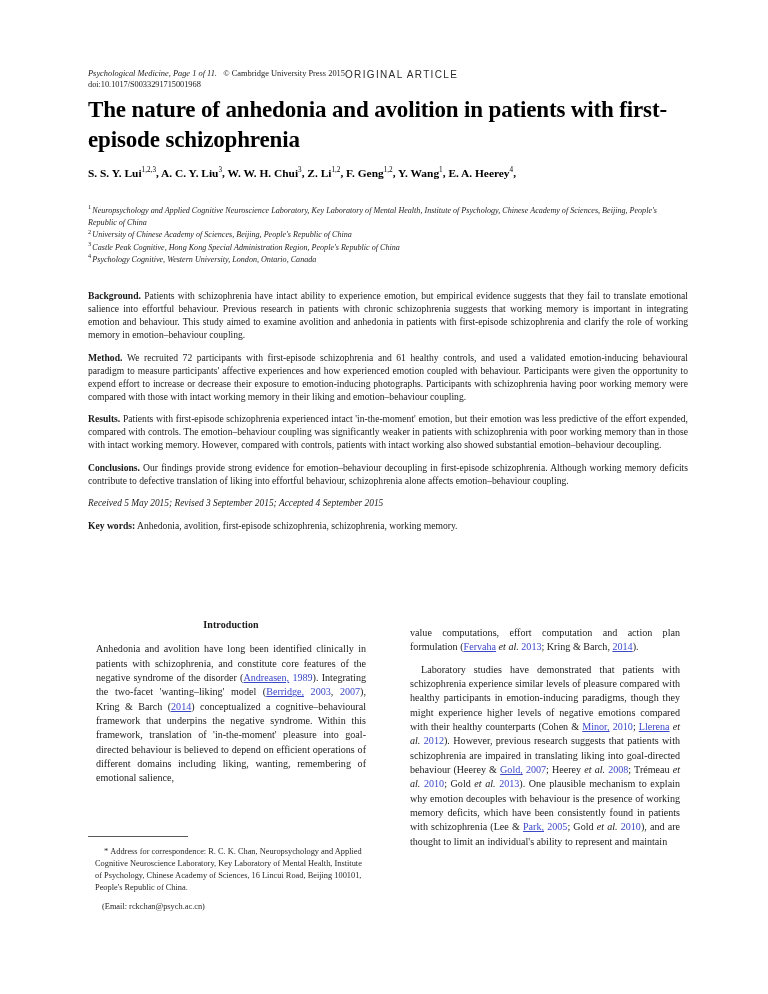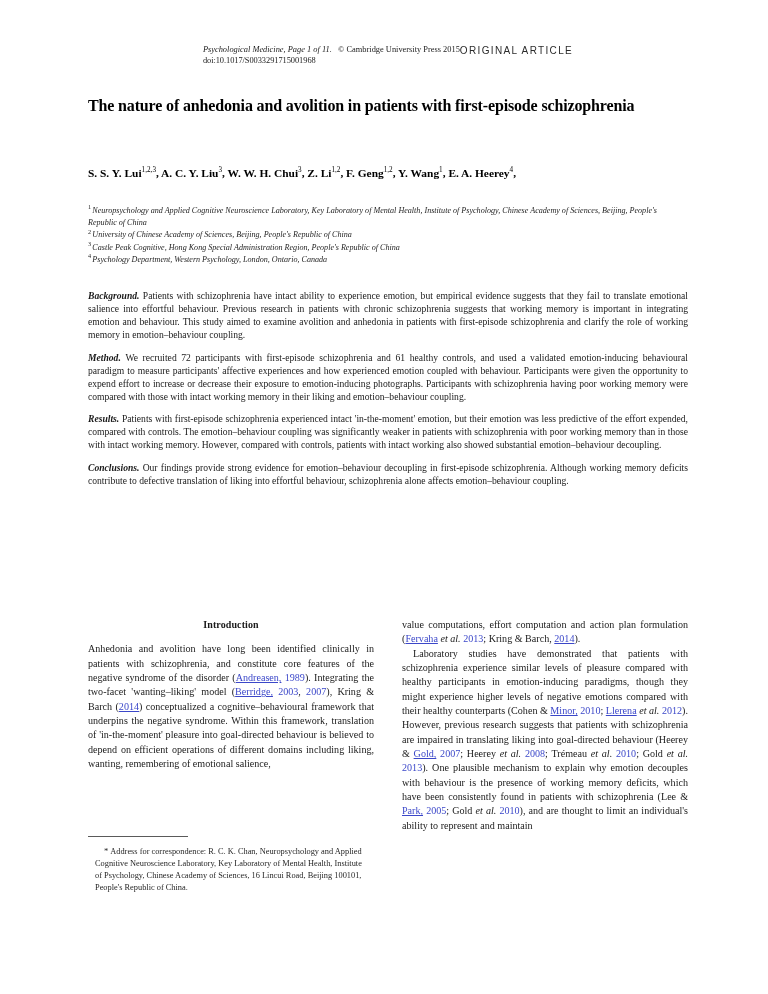--- a/index.html
+++ b/index.html
@@ -20,26 +20,26 @@
     position: absolute;
     left: 88px;
     top: 0;
     width: 600px;
     height: 994px;
   }
 
   
   .runhead {
     position: absolute;
-    top: 44px;
+    top: 68px;
     left: 0;
     width: 600px;
     display: flex;
     align-items: flex-start;
-    justify-content: center;
+    justify-content: flex-start;
   }
   .runhead-left {
     font-size: 8.4px;
     line-height: 11.2px;
     color: #1a1a1a;
     white-space: nowrap;
   }
   .journal-name { font-style: italic; }
   .doi-line { letter-spacing: -0.05px; }
   .article-type {
@@ -50,21 +50,21 @@
     white-space: nowrap;
     padding-top: 1px;
   }
 
   
   .title {
     position: absolute;
     top: 80px;
     left: 0;
     width: 580px;
-    font-size: 16px;
+    font-size: 23px;
     font-weight: bold;
     line-height: 29.5px;
     letter-spacing: -0.15px;
     color: #000;
     font-family: Liberation Serif, serif;
   }
 
   
   .authors {
     position: absolute;
@@ -110,21 +110,20 @@
     left: 0;
     width: 600px;
     font-size: 9.6px;
     line-height: 13.05px;
     text-align: justify;
     color: #1a1a1a;
   }
   .abstract p { margin: 0 0 9.5px 0; }
   .abstract .lead {
     font-weight: bold;
-    font-style: italic;
   }
   .abstract .lead::after { content: " "; }
   .received {
     font-style: italic;
     font-size: 9.4px;
     margin: 0 0 10px 0;
   }
   .keywords { margin: 0; }
   .keywords .kw-label { font-weight: bold; }
 
@@ -148,21 +147,21 @@
   .col-left { left: 0; }
   .col-right { left: 314px; }
 
   .section-heading {
     font-size: 10px;
     font-weight: bold;
     margin: 0 0 10px 0;
     text-align: center;
     letter-spacing: 0.1px;
   }
-  .col p { margin: 0; }
+  .col p { margin: 8px; }
   .col p.indent { text-indent: 11px; }
 
   a.cite {
     color: #3b47c9;
     text-decoration: underline;
     text-decoration-thickness: 0.6px;
     text-underline-offset: 1.2px;
     cursor: pointer;
   }
   a.cite-year {
@@ -228,44 +227,47 @@
   <div class="authors">
     <div>
       <span><span>S. S. Y. Lui</span><sup>1,2,3</sup><span>, </span></span><span><span>A. C. Y. Liu</span><sup>3</sup><span>, </span></span><span><span>W. W. H. Chui</span><sup>3</sup><span>, </span></span><span><span>Z. Li</span><sup>1,2</sup><span>, </span></span><span><span>F. Geng</span><sup>1,2</sup><span>, </span></span><span><span>Y. Wang</span><sup>1</sup><span>, </span></span><span><span>E. A. Heerey</span><sup>4</sup><span>,</span></span>
     </div>
   </div>
 
   <div class="affiliations">
     <p class="affil"><sup>1</sup><span>Neuropsychology and Applied Cognitive Neuroscience Laboratory, Key Laboratory of Mental Health, Institute of Psychology, Chinese Academy of Sciences, Beijing, People's Republic of China</span></p>
     <p class="affil"><sup>2</sup><span>University of Chinese Academy of Sciences, Beijing, People's Republic of China</span></p>
     <p class="affil"><sup>3</sup><span>Castle Peak Cognitive, Hong Kong Special Administration Region, People's Republic of China</span></p>
-    <p class="affil"><sup>4</sup><span>Psychology Department, Western Psychology, London, Ontario, Canada</span></p>
+    <p class="affil"><sup>4</sup><span>Psychology Cognitive, Western University, London, Ontario, Canada</span></p>
   </div>
 
   <div class="abstract">
     <p><span class="lead">Background.</span><span>Patients with schizophrenia have intact ability to experience emotion, but empirical evidence suggests that they fail to translate emotional salience into effortful behaviour. Previous research in patients with chronic schizophrenia suggests that working memory is important in integrating emotion and behaviour. This study aimed to examine avolition and anhedonia in patients with first-episode schizophrenia and clarify the role of working memory in emotion–behaviour coupling.</span></p>
     <p><span class="lead">Method.</span><span>We recruited 72 participants with first-episode schizophrenia and 61 healthy controls, and used a validated emotion-inducing behavioural paradigm to measure participants' affective experiences and how experienced emotion coupled with behaviour. Participants were given the opportunity to expend effort to increase or decrease their exposure to emotion-inducing photographs. Participants with schizophrenia having poor working memory were compared with those with intact working memory in their liking and emotion–behaviour coupling.</span></p>
     <p><span class="lead">Results.</span><span>Patients with first-episode schizophrenia experienced intact 'in-the-moment' emotion, but their emotion was less predictive of the effort expended, compared with controls. The emotion–behaviour coupling was significantly weaker in patients with schizophrenia with poor working memory than in those with intact working memory. However, compared with controls, patients with intact working also showed substantial emotion–behaviour decoupling.</span></p>
     <p><span class="lead">Conclusions.</span><span>Our findings provide strong evidence for emotion–behaviour decoupling in first-episode schizophrenia. Although working memory deficits contribute to defective translation of liking into effortful behaviour, schizophrenia alone affects emotion–behaviour coupling.</span></p>
+    <p class="received">Received 5 May 2015; Revised 3 September 2015; Accepted 4 September 2015</p>
+    <p class="keywords"><span class="kw-label">Key words:</span> <span>Anhedonia, avolition, first-episode schizophrenia, schizophrenia, working memory.</span></p>
   </div>
 
   <div class="body-cols">
 
     <div class="col col-left">
       <h2 class="section-heading">Introduction</h2>
       <p><span>Anhedonia and avolition have long been identified clinically in patients with schizophrenia, and constitute core features of the negative syndrome of the disorder (</span><a class="cite">Andreasen,</a> <a class="cite-year">1989</a><span>). Integrating the two-facet 'wanting–liking' model (</span><a class="cite">Berridge,</a> <a class="cite-year">2003</a>, <a class="cite-year">2007</a><span>), Kring &amp; Barch (</span><a class="cite-both">2014</a><span>) conceptualized a cognitive–behavioural framework that underpins the negative syndrome. Within this framework, translation of 'in-the-moment' pleasure into goal-directed behaviour is believed to depend on efficient operations of different domains including liking, wanting, remembering of emotional salience,</span></p>
     </div>
 
     <div class="col col-right">
       <p><span>value computations, effort computation and action plan formulation (</span><a class="cite">Fervaha</a> <span class="ital">et al.</span> <a class="cite-year">2013</a><span>; Kring &amp; Barch, </span><a class="cite-both">2014</a><span>).</span></p>
       <p class="indent"><span>Laboratory studies have demonstrated that patients with schizophrenia experience similar levels of pleasure compared with healthy participants in emotion-inducing paradigms, though they might experience higher levels of negative emotions compared with their healthy counterparts (Cohen &amp; </span><a class="cite">Minor,</a> <a class="cite-year">2010</a><span>; </span><a class="cite">Llerena</a> <span class="ital">et al.</span> <a class="cite-year">2012</a><span>). However, previous research suggests that patients with schizophrenia are impaired in translating liking into goal-directed behaviour (Heerey &amp; </span><a class="cite">Gold,</a> <a class="cite-year">2007</a><span>; Heerey </span><span class="ital">et al.</span> <a class="cite-year">2008</a><span>; Trémeau </span><span class="ital">et al.</span> <a class="cite-year">2010</a><span>; Gold </span><span class="ital">et al.</span> <a class="cite-year">2013</a><span>). One plausible mechanism to explain why emotion decouples with behaviour is the presence of working memory deficits, which have been consistently found in patients with schizophrenia (Lee &amp; </span><a class="cite">Park,</a> <a class="cite-year">2005</a><span>; Gold </span><span class="ital">et al.</span> <a class="cite-year">2010</a><span>), and are thought to limit an individual's ability to represent and maintain</span></p>
     </div>
 
   </div>
 
   <div class="footnote-wrap">
     <div class="footnote-rule"></div>
     <div class="footnote">
       <p class="fn-first"><sup class="star">*</sup><span>Address for correspondence: R. C. K. Chan, Neuropsychology and Applied Cognitive Neuroscience Laboratory, Key Laboratory of Mental Health, Institute of Psychology, Chinese Academy of Sciences, 16 Lincui Road, Beijing 100101, People's Republic of China.</span></p>
+      <p class="fn-email">(Email: rckchan@psych.ac.cn)</p>
     </div>
   </div>
 
 </div>
 
 </body></html>

